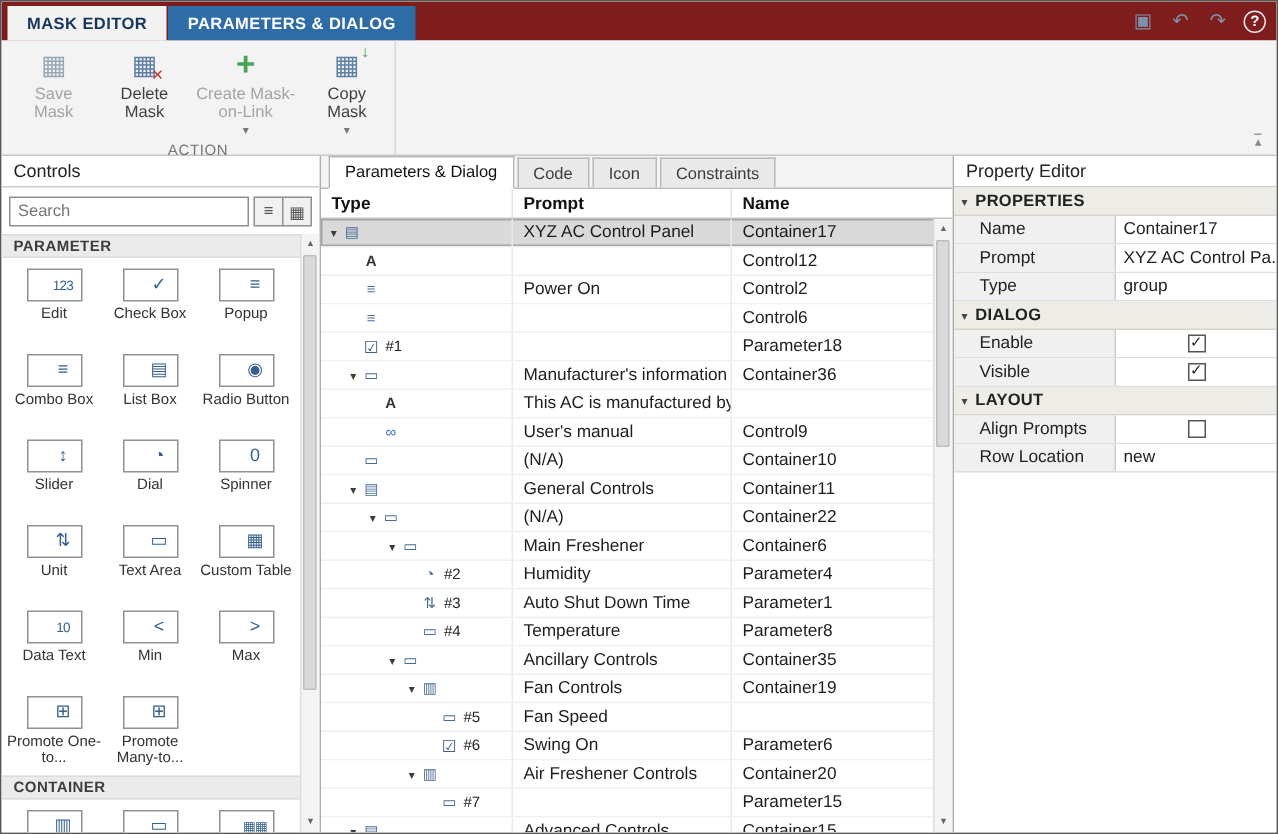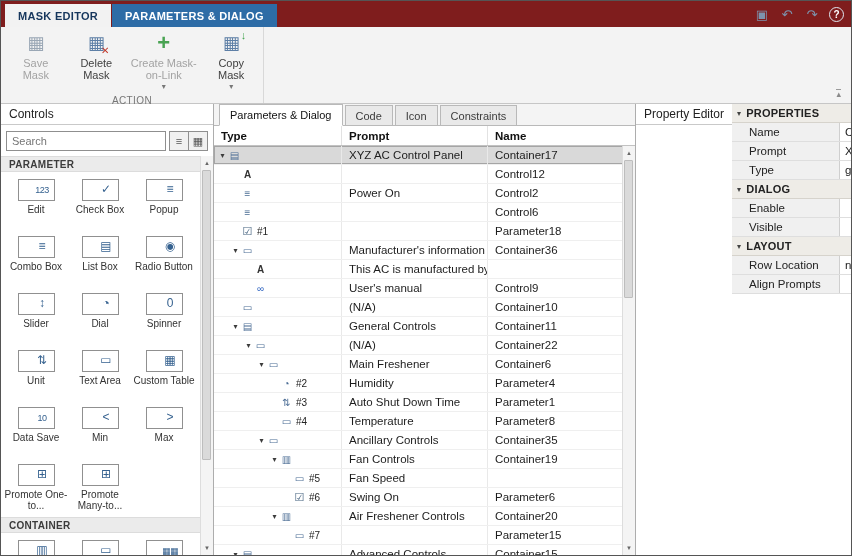--- a/index.html
+++ b/index.html
@@ -75,21 +75,21 @@
   .tc-prompt{width:146px;flex:none;padding-left:7px;}
   .tc-name{flex:1;padding-left:7px;border-right:none;}
   .tarrow{width:11px;flex:none;font-size:8px;color:#3c3c3c;text-align:center;font-style:normal;}
   .ticon{width:13px;flex:none;text-align:center;font-size:10px;color:#4a6c94;margin-right:3px;font-style:normal;}
   .ticon.ic-text{color:#333;font-weight:bold;}
   .ticon.ic-hyperlink{color:#3a6cc4;}
   .ticon.ic-checkbox{font-size:11px;color:#44627f;}
   .tbadge{font-size:10px;color:#222;}
 
   
-  .right{width:215px;flex:none;display:flex;flex-direction:row;overflow:hidden;background:#fff;}
+  .right{width:215px;flex:none;display:flex;flex-direction:column;overflow:hidden;background:#fff;}
   .psec{height:19px;flex:none;background:#eeece7;border-bottom:1px solid #d6d3cc;display:flex;align-items:center;font-size:11px;font-weight:bold;color:#222;padding-left:5px;letter-spacing:.2px;}
   .psec-arrow{font-size:8px;margin-right:5px;color:#444;font-style:normal;}
   .prow{height:19px;flex:none;display:flex;border-bottom:1px solid #dedede;}
   .pkey{width:108px;flex:none;background:#f0f0f0;border-right:1px solid #cfcfcf;display:flex;align-items:center;padding-left:17px;font-size:11.5px;color:#222;white-space:nowrap;overflow:hidden;}
   .pval{flex:1;display:flex;align-items:center;padding-left:5px;font-size:11.5px;background:#fff;overflow:hidden;white-space:nowrap;}
   .pval.center{justify-content:center;padding-left:0;}
   .pcheck{width:12px;height:12px;border:1px solid #555;background:#fff;font-size:10px;line-height:10px;display:flex;align-items:center;justify-content:center;color:#222;}
 </style>
 </head>
 <body>
@@ -196,21 +196,21 @@
           <div class="ctl-item">
             <span class="ctl-icon">▭</span>
             <span class="ctl-label">Text Area</span>
           </div>
           <div class="ctl-item">
             <span class="ctl-icon">▦</span>
             <span class="ctl-label">Custom Table</span>
           </div>
           <div class="ctl-item">
             <span class="ctl-icon small">10</span>
-            <span class="ctl-label">Data Save</span>
+            <span class="ctl-label">Data Text</span>
           </div>
           <div class="ctl-item">
             <span class="ctl-icon">&lt;</span>
             <span class="ctl-label">Min</span>
           </div>
           <div class="ctl-item">
             <span class="ctl-icon">&gt;</span>
             <span class="ctl-label">Max</span>
           </div>
           <div class="ctl-item">
@@ -488,26 +488,26 @@
             <div class="pkey">Visible</div>
             <div class="pval center">
               <span class="pcheck checked">✓</span>
             </div>
           </div>
           <div class="psec">
             <i class="psec-arrow">▾</i>
             <span>LAYOUT</span>
           </div>
           <div class="prow">
-            <div class="pkey">Row Location</div>
-            <div class="pval">new</div>
-          </div>
-          <div class="prow">
             <div class="pkey">Align Prompts</div>
             <div class="pval center">
               <span class="pcheck"></span>
             </div>
           </div>
+          <div class="prow">
+            <div class="pkey">Row Location</div>
+            <div class="pval">new</div>
+          </div>
         </div>
     </aside>
 
   </div>
 </div>
 
 </body></html>

